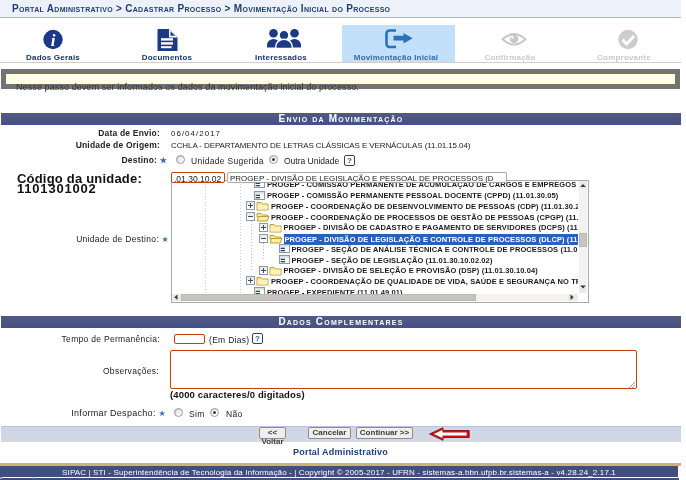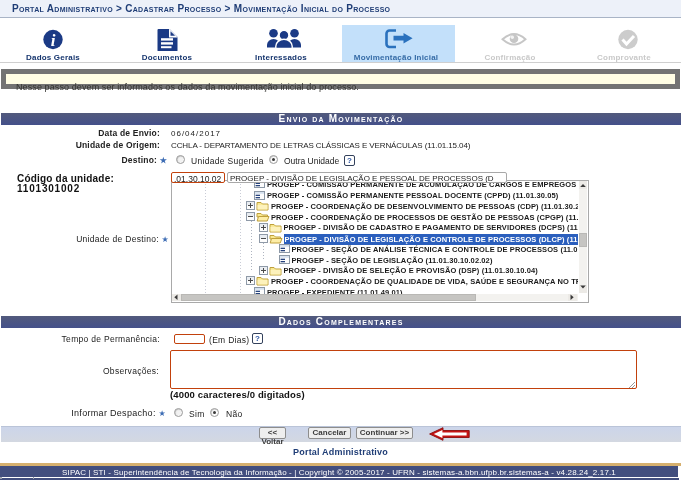--- a/index.html
+++ b/index.html
@@ -118,21 +118,21 @@
   <div class="abs val" style="left:171px; top:128.5px; letter-spacing:1px;">06/04/2017</div>
   <div class="abs lab" style="right:526px; top:140px;">Unidade de Origem:</div>
   <div class="abs val" style="left:171px; top:140.5px;">CCHLA - DEPARTAMENTO DE LETRAS CLÁSSICAS E VERNÁCULAS (11.01.15.04)</div>
   <div class="abs lab" style="right:519px; top:155px;">Destino: <span class="star">★</span></div>
   <div class="abs radio" style="left:176px; top:155px;"></div>
   <div class="abs labr" style="left:191px; top:156px;">Unidade Sugerida</div>
   <div class="abs radio sel" style="left:269px; top:155px;"></div>
   <div class="abs labr" style="left:284px; top:156px; letter-spacing:0;">Outra Unidade</div>
   <div class="abs qbox" style="left:344px; top:155px;">?</div>
 
-  <div class="abs lab" style="left:17px; top:174px; font-size:10px; color:#111; line-height:10px;">Código da unidade:<br><span style="letter-spacing:0.8px;">1101301002</span></div>
+  <div class="abs lab" style="left:17px; top:174px; font-size:13px; color:#111; line-height:10px;">Código da unidade:<br><span style="letter-spacing:0.8px;">1101301002</span></div>
   <div class="abs labr" style="right:517px; top:234px;">Unidade de Destino: <span class="star">★</span></div>
 
   <div class="abs" id="tree"></div>
   <div id="treeclip">
       <div style="position: absolute; left: 33px; top: 0px; width: 1px; height: 113px; background: repeating-linear-gradient(rgb(201, 204, 214) 0px, rgb(201, 204, 214) 1px, transparent 1px, transparent 3px);"></div>
       <div style="position: absolute; left: 68px; top: 0px; width: 1px; height: 113px; background: repeating-linear-gradient(rgb(201, 204, 214) 0px, rgb(201, 204, 214) 1px, transparent 1px, transparent 3px);"></div>
       <div style="position: absolute; left: 78.5px; top: 40px; width: 1px; height: 49px; background: repeating-linear-gradient(rgb(174, 180, 192) 0px, rgb(174, 180, 192) 1px, transparent 1px, transparent 3px);"></div>
       <div style="position: absolute; left: 91px; top: 62px; width: 1px; height: 16px; background: repeating-linear-gradient(rgb(174, 180, 192) 0px, rgb(174, 180, 192) 1px, transparent 1px, transparent 3px);"></div>
       <div class="trow" style="top: -2.9px; left: 0px;">
         <span style="position:absolute;left:82px;top:0;width:11px;height:11px;">

